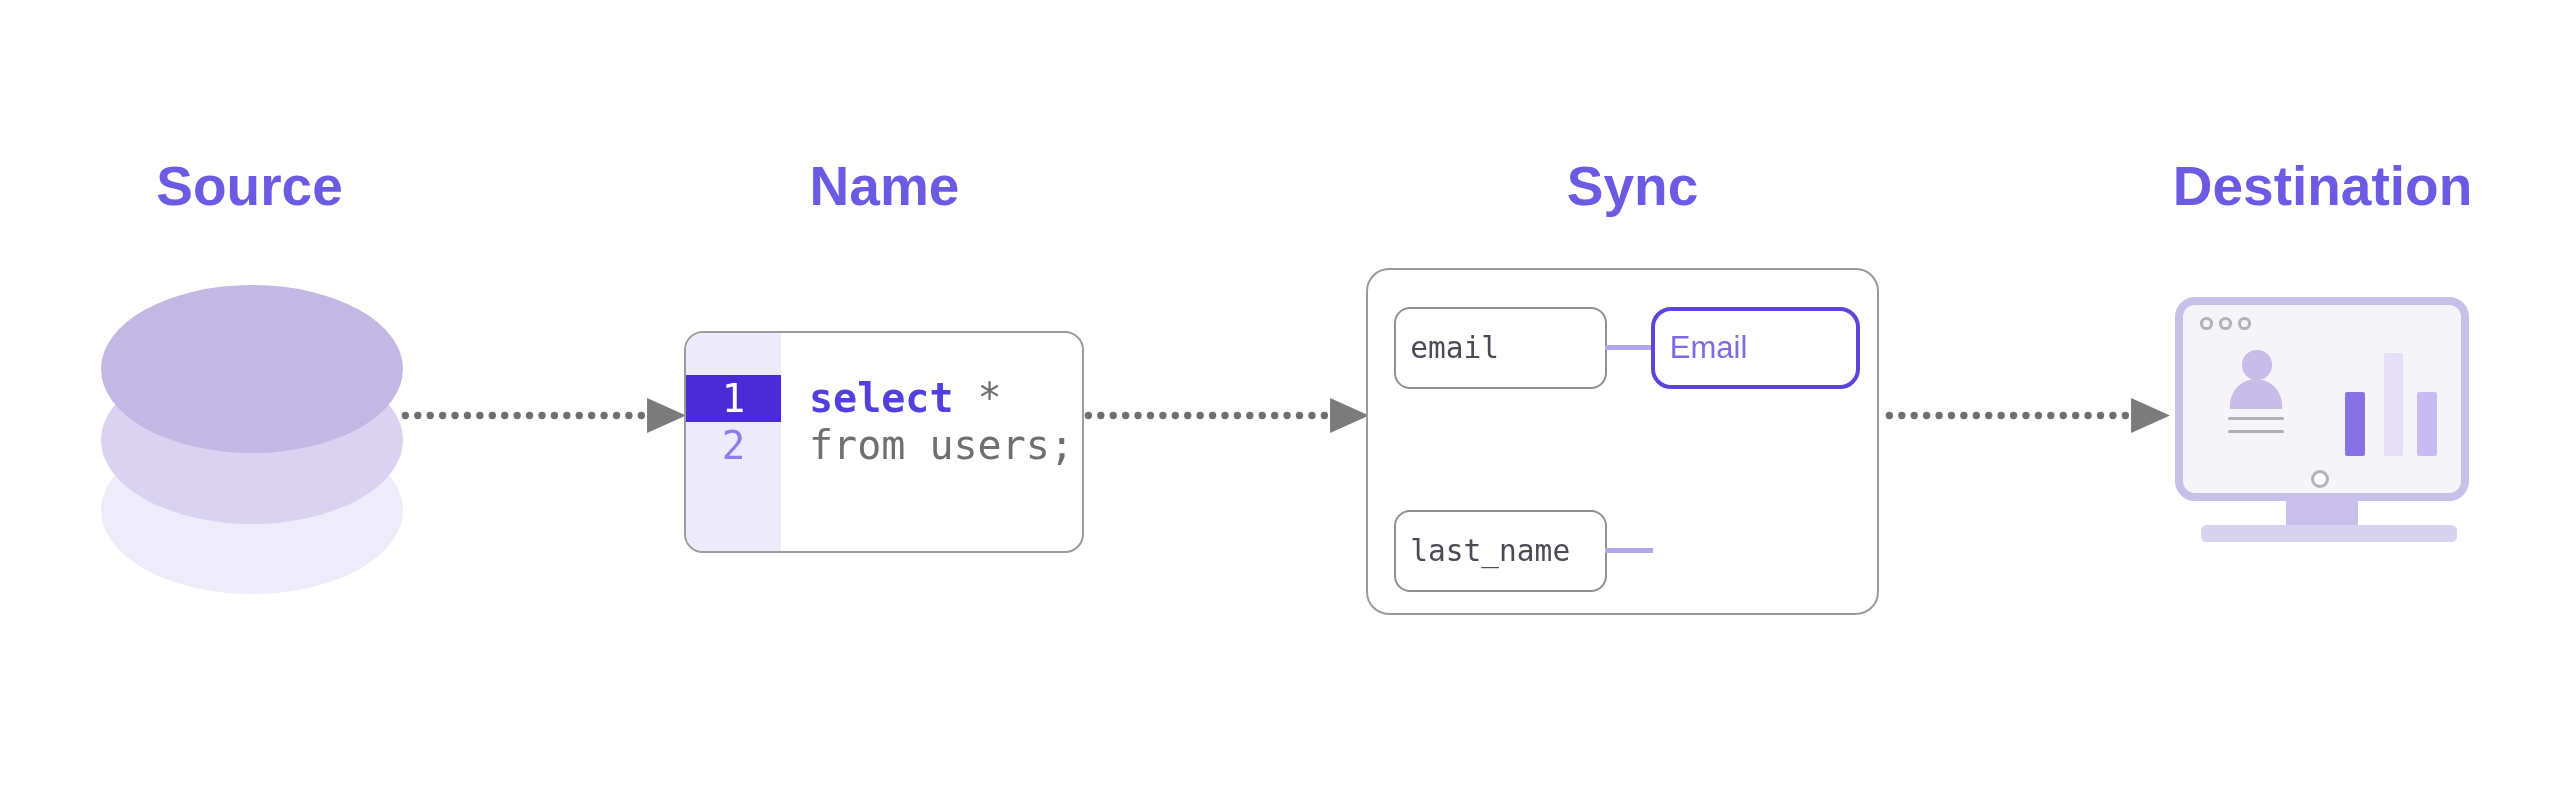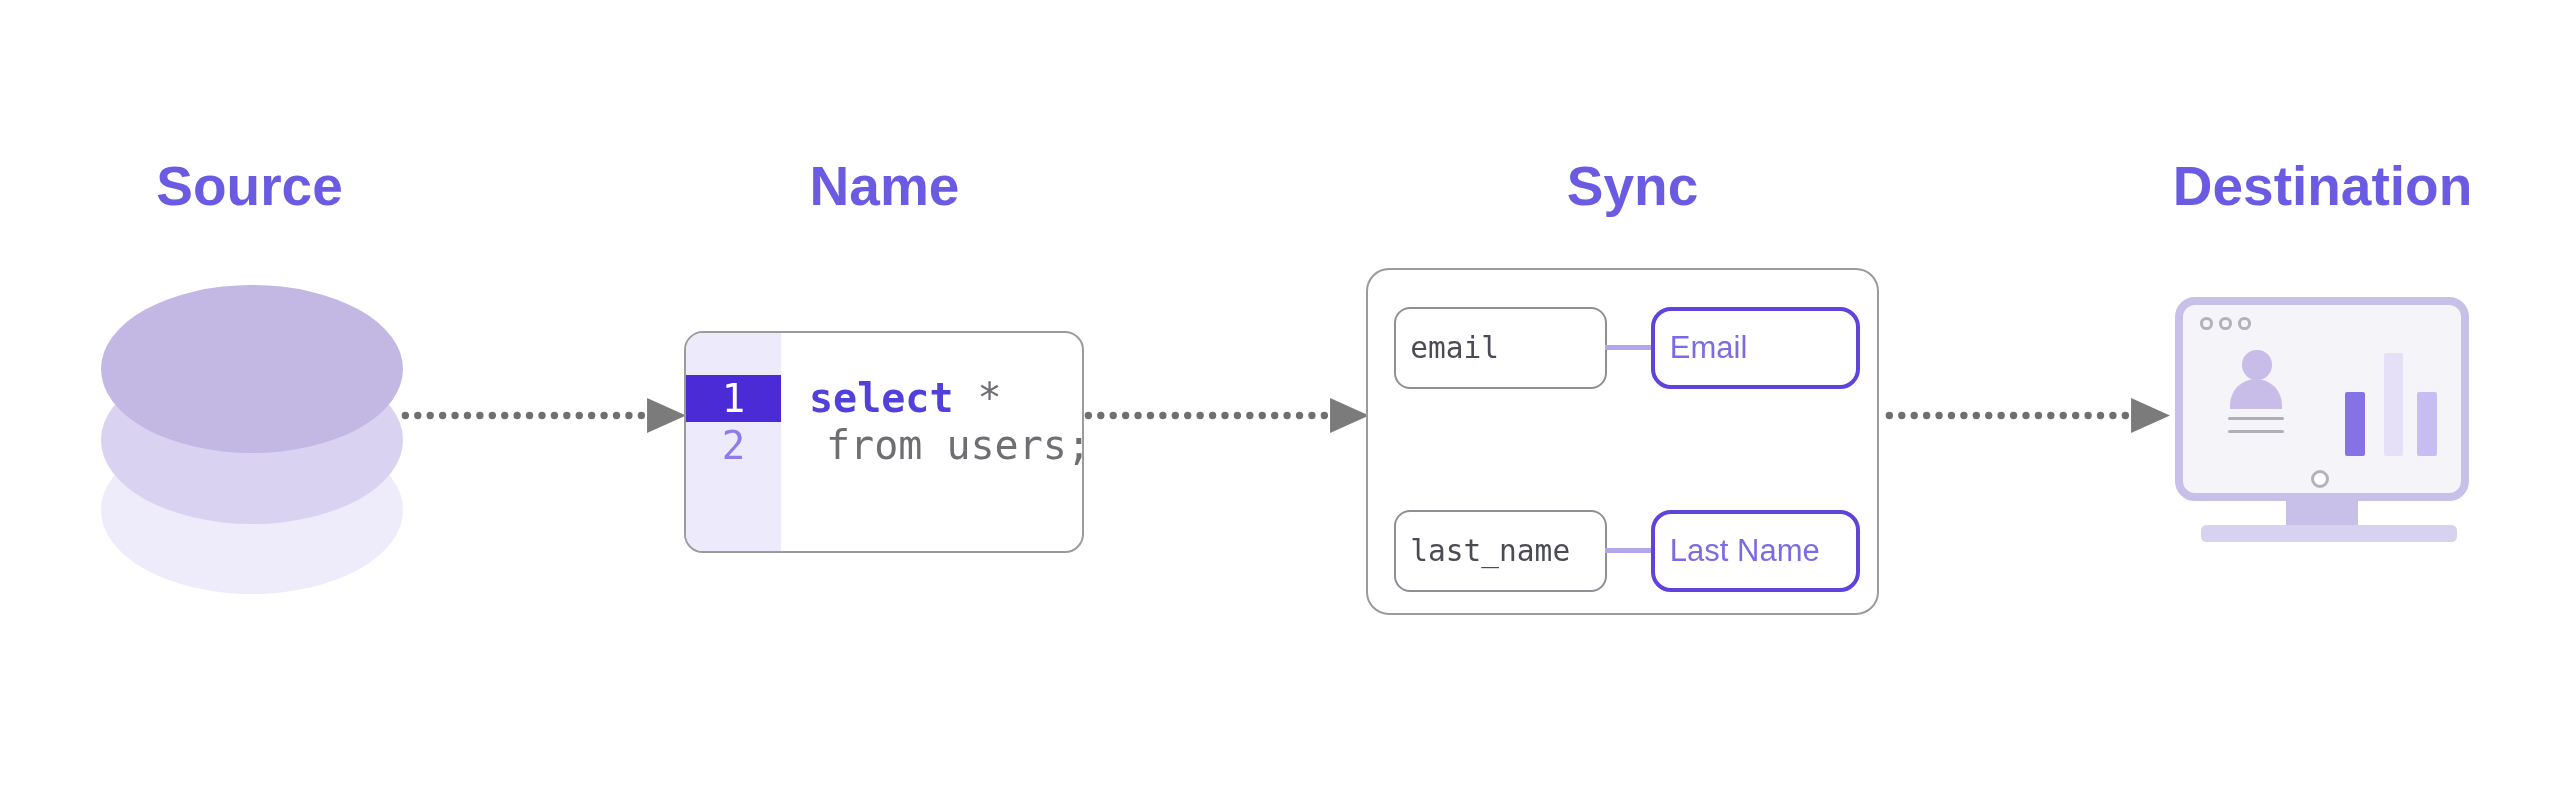--- a/index.html
+++ b/index.html
@@ -34,21 +34,21 @@
     position:absolute; left:0; width:95px; height:47px; line-height:47px;
     text-align:center; font-family:"DejaVu Sans Mono", monospace; font-size:39px;
   }
   .ln-1 { top:42px; background:var(--editor-highlight); color:var(--editor-line-number-active); }
   .ln-2 { top:89px; color:var(--editor-line-number); }
   .code-line {
     position:absolute; left:123px; height:47px; line-height:47px; white-space:pre;
     font-family:"DejaVu Sans Mono", monospace; font-size:40px; color:var(--sql-text-gray);
   }
   .code-line-1 { top:42px; }
-  .code-line-2 { top:89px;margin-left:17px; }
+  .code-line-2 { top:89px; }
   .sql-kw { color:var(--sql-keyword); font-weight:700; }
 
   
   .mapping-panel {
     position:absolute; left:1366px; top:268px; width:513px; height:347px;
     background:#ffffff; border:2px solid var(--box-border-gray);
     border-radius:23px; box-sizing:border-box;
   }
   .mapping-row { position:absolute; left:0; width:100%; height:82px; }
   .row-0 { top:37px; } .row-1 { top:133px; } .row-2 { top:240px; }
@@ -133,21 +133,20 @@
 
   <div class="mapping-panel">
     <div class="mapping-row row-0">
       <div class="src-pill">email</div>
       <div class="map-connector"></div>
       <div class="dst-pill">Email</div>
     </div>
     <div class="mapping-row row-2">
       <div class="src-pill">last_name</div>
       <div class="map-connector"></div>
-      <div class="dst-pill">Last Name</div>
     </div>
   </div>
 
   <div class="monitor-wrap">
     <div class="monitor-screen">
       <div class="win-dot" style="left:17px"></div>
       <div class="win-dot" style="left:36px"></div>
       <div class="win-dot" style="left:55px"></div>
       <div class="person-head"></div>
       <div class="person-body"></div>

